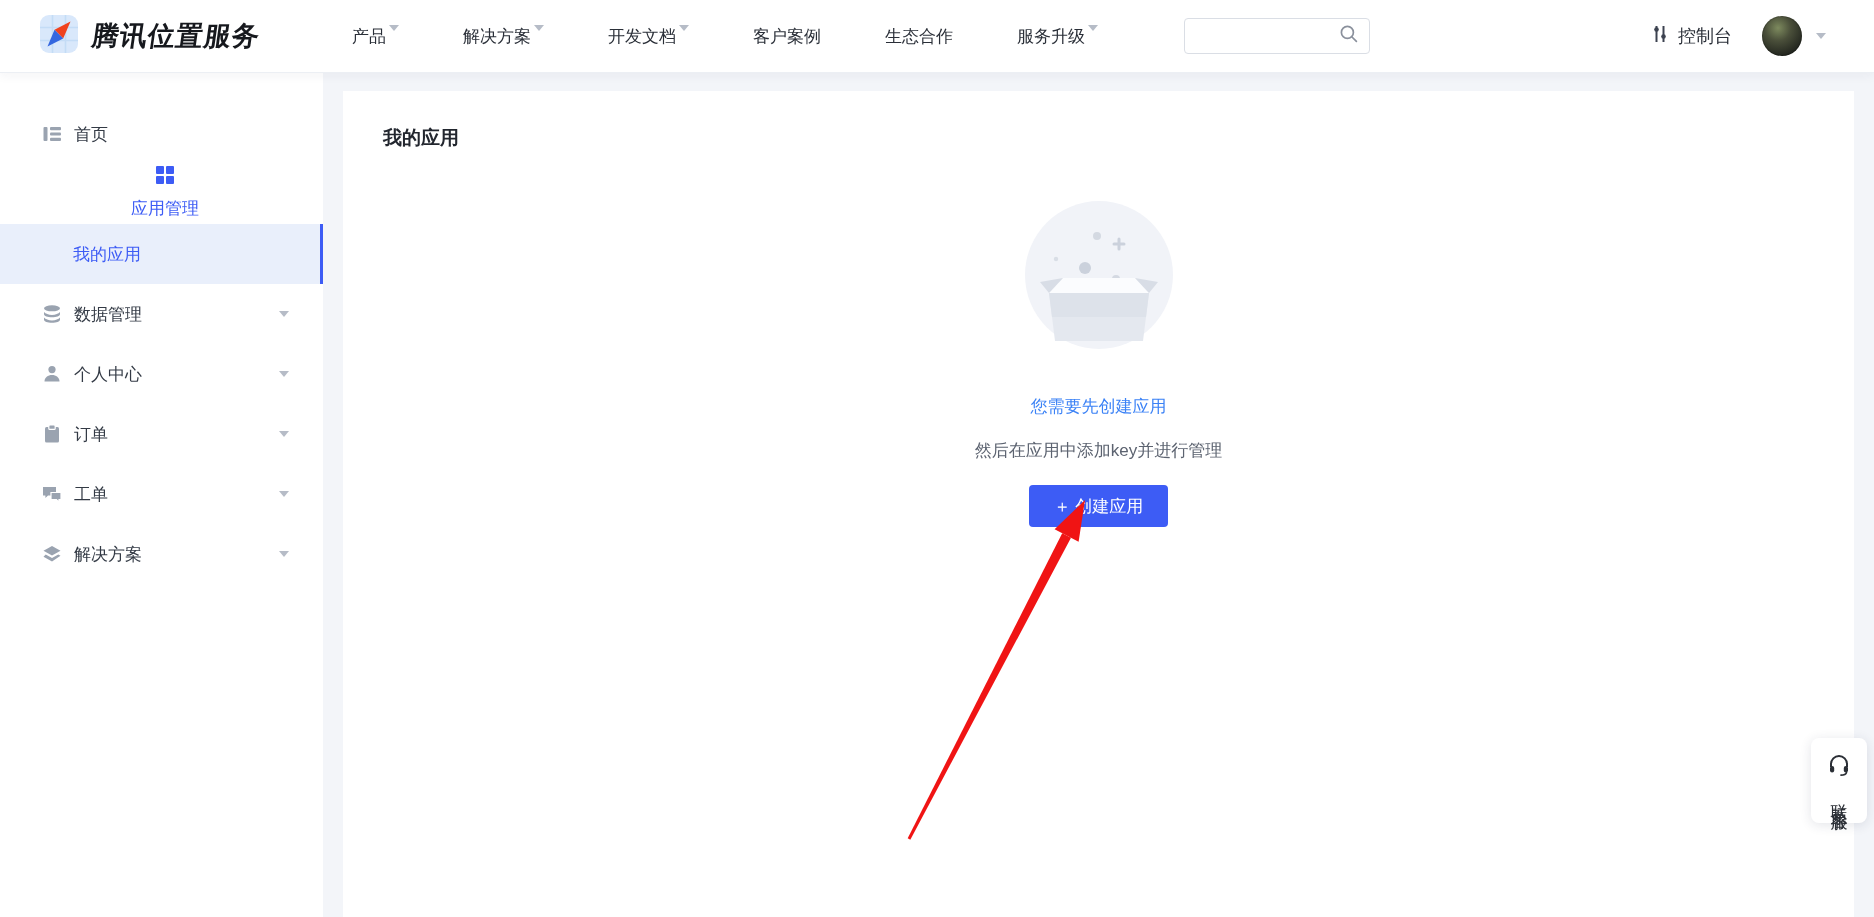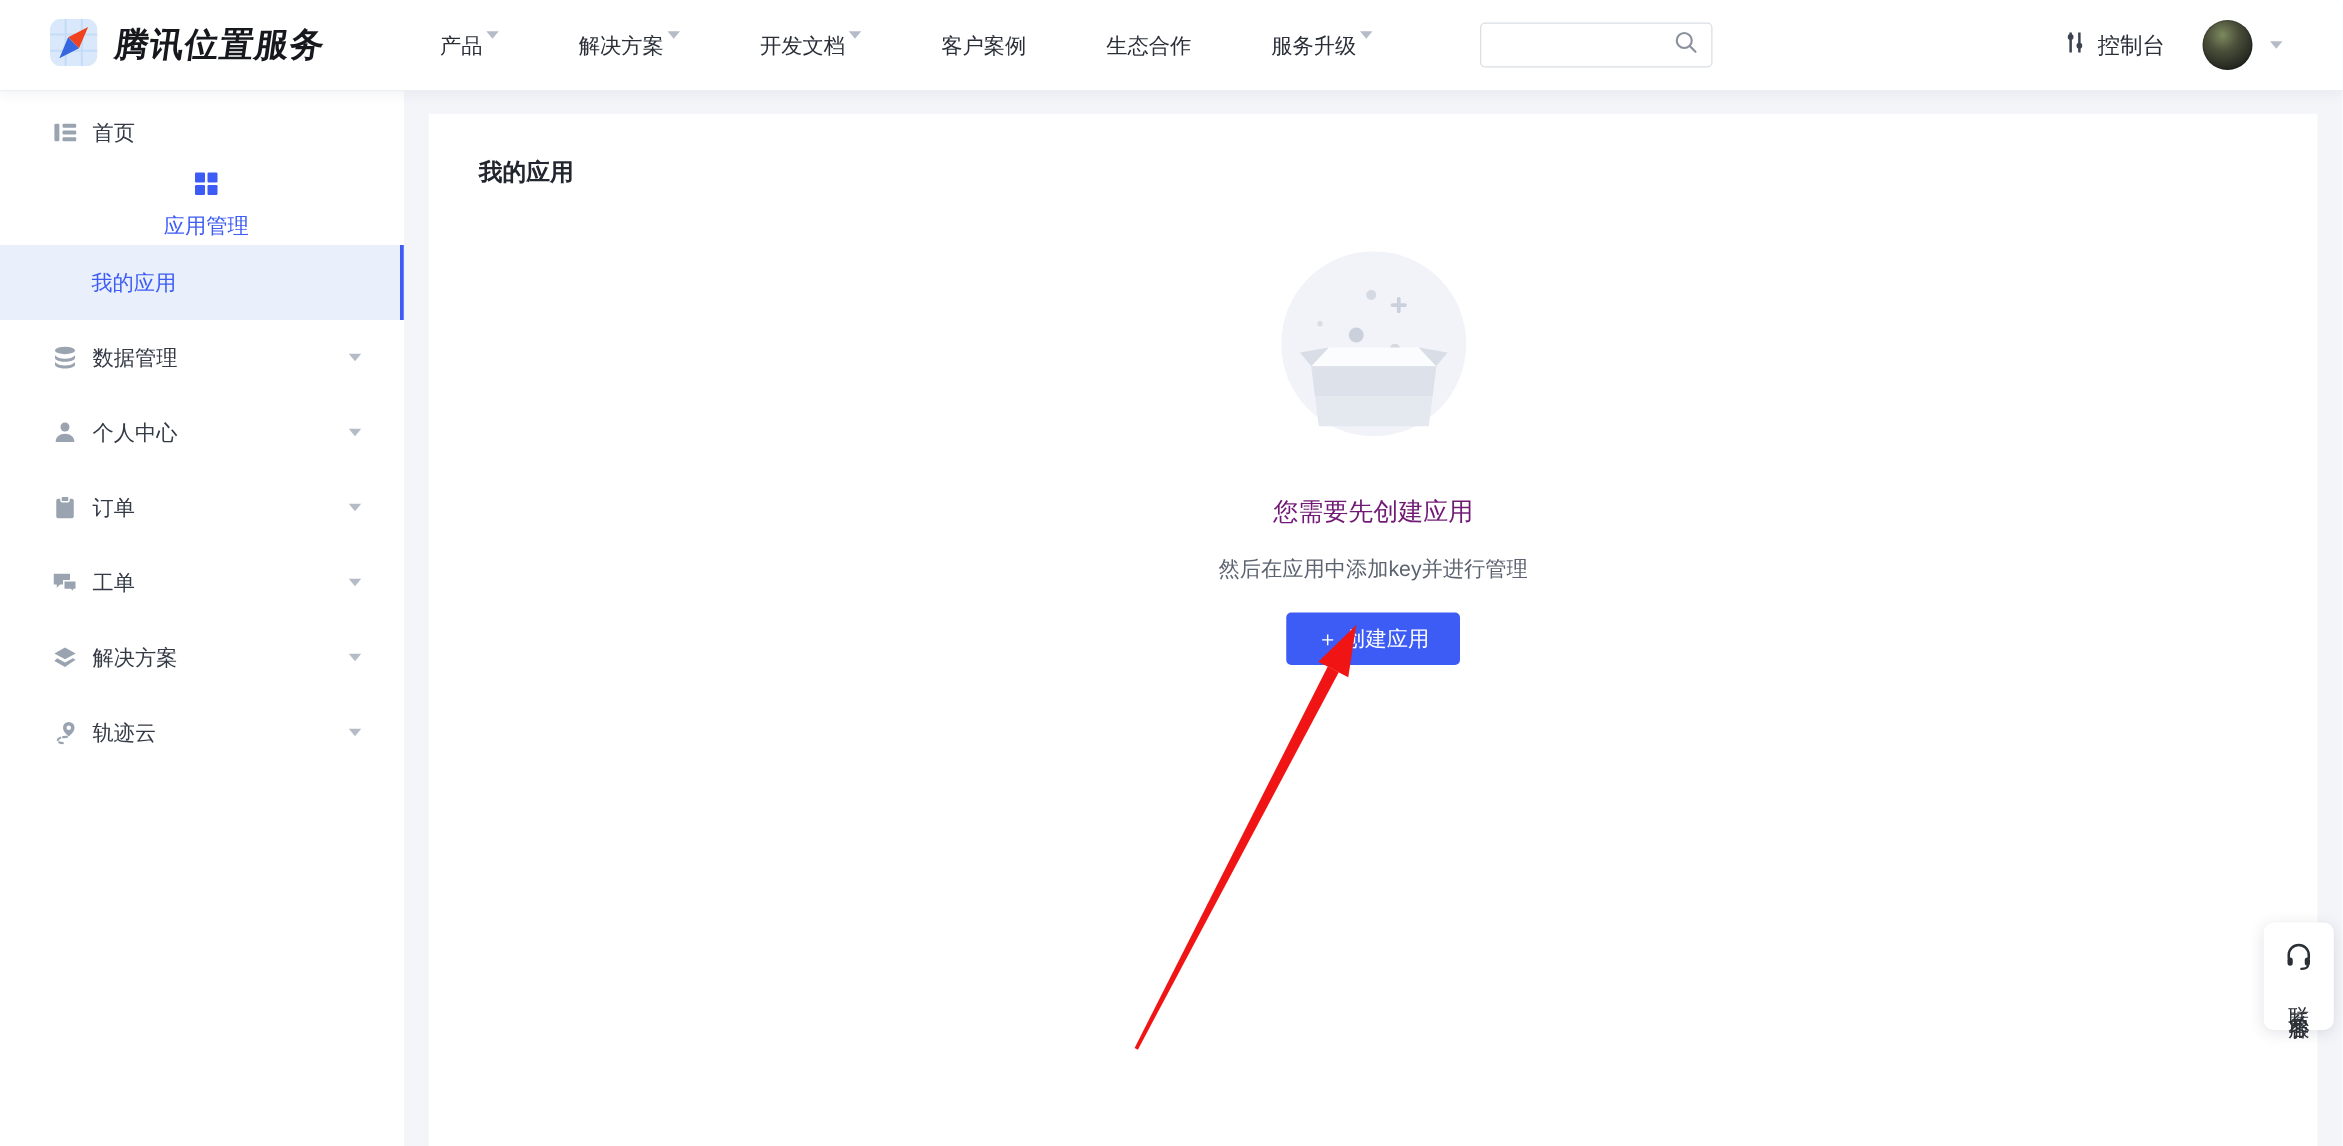--- a/index.html
+++ b/index.html
@@ -24,37 +24,37 @@
   .search-box { margin-left:86px; width:186px; height:36px; border:1px solid #DADEE5; border-radius:4px;
     display:flex; align-items:center; padding:0 10px 0 12px; background:#fff; }
   .search-box input { border:none; outline:none; flex:1; font-size:15px; color:#333; min-width:0; background:transparent; }
   .header-right { margin-left:auto; display:flex; align-items:center; gap:14px; }
   .console-link { display:flex; align-items:center; gap:8px; font-size:18px; color:var(--text); cursor:pointer; }
   .avatar { width:40px; height:40px; border-radius:50%; margin-left:16px;
     background:radial-gradient(circle at 40% 30%, #7d8a5e 0%, #4a4f3a 35%, #23261f 75%, #15160f 100%);
     box-shadow:inset 0 0 0 1px rgba(0,0,0,.15); }
 
   
-  .sidebar { position:absolute; left:0; top:72px; bottom:0; width:323px; background:#fff; padding-top:4px; z-index:10;font-family:Liberation Mono, monospace; }
+  .sidebar { position:absolute; left:0; top:72px; bottom:0; width:323px; background:#fff; padding-top:32px; z-index:10;font-family:Liberation Mono, monospace; }
   .side-item { height:60px; display:flex; align-items:center; padding:0 34px 0 41px; gap:11px;
     font-size:17px; color:#333A45; cursor:pointer; position:relative; }
   .side-item .lbl { white-space:nowrap; }
   .side-item .icon { width:22px; height:22px; display:flex; align-items:center; justify-content:center; flex:0 0 22px; }
   .side-item .arr { margin-left:auto; }
   .side-item.active { color:var(--accent);flex-direction:column; }
   .side-item.selected { background:#E9EFFB; color:var(--accent); padding-left:73px; }
   .side-item.selected::after { content:""; position:absolute; right:0; top:0; bottom:0; width:3px; background:var(--accent); }
 
   
   .main { position:absolute; left:323px; top:72px; right:0; bottom:0; background:#F3F5F9; }
   .card { position:absolute; left:20px; top:19px; right:20px; bottom:-20px; background:#fff; }
   .page-title { font-size:19px; font-weight:700; color:#22262E; padding:34px 0 0 40px; }
   .empty-wrap { display:flex; flex-direction:column; align-items:center; }
   .empty-illu { margin-top:50px; }
-  .empty-line1 { margin-top:42px; font-size:20px; color:#701a75; }
+  .empty-line1 { margin-top:42px; font-size:17px; color:#3b82f6; }
   .empty-line2 { margin-top:21px; font-size:17px; color:#5C6370; }
   .create-btn { margin-top:23px; height:42px; padding:0 25px; border:none; border-radius:4px;
     background:var(--accent); color:#fff; font-size:17px; cursor:pointer;
     font-family:"Liberation Sans","DejaVu Sans",sans-serif; }
 
   
   .annotation { position:absolute; left:880px; top:488px; z-index:40; pointer-events:none; }
 
   
   .contact { position:absolute; right:7px; top:738px; width:56px; background:#fff; border-radius:8px;
@@ -199,31 +199,20 @@
       <span class="arr caret-down"></span>
     </div>
     <div class="side-item">
       <span class="icon">
         <svg width="20" height="20" viewBox="0 0 20 20">
           <path d="M10 2l8.5 4.7L10 11.4 1.5 6.7z" fill="#9AA3B0"></path>
           <path d="M3.7 10.6L10 14l6.3-3.4 2.2 1.2L10 17.5l-8.5-4.7z" fill="#9AA3B0"></path>
         </svg>
       </span>
       <span class="lbl">解决方案</span>
-      <span class="arr caret-down"></span>
-    </div>
-    <div class="side-item">
-      <span class="icon">
-        <svg width="20" height="20" viewBox="0 0 20 20">
-          <path d="M13 1.5a4.6 4.6 0 0 1 4.6 4.6C17.6 9.7 13 13 13 13s-4.6-3.3-4.6-6.9A4.6 4.6 0 0 1 13 1.5z" fill="#9AA3B0"></path>
-          <circle cx="13" cy="6.2" r="1.8" fill="#fff"></circle>
-          <path d="M11.5 13.5c-5.2 0-7.3 1.4-7.3 2.8 0 1.3 1.8 2.2 4.6 2.2" stroke="#9AA3B0" stroke-width="1.7" fill="none" stroke-linecap="round" stroke-dasharray="3 2.2"></path>
-        </svg>
-      </span>
-      <span class="lbl">轨迹云</span>
       <span class="arr caret-down"></span>
     </div>
   </div>
 
 <div class="main">
   <div class="card">
     <div class="page-title">我的应用</div>
 
     <div class="empty-wrap">
       <div class="empty-illu">

